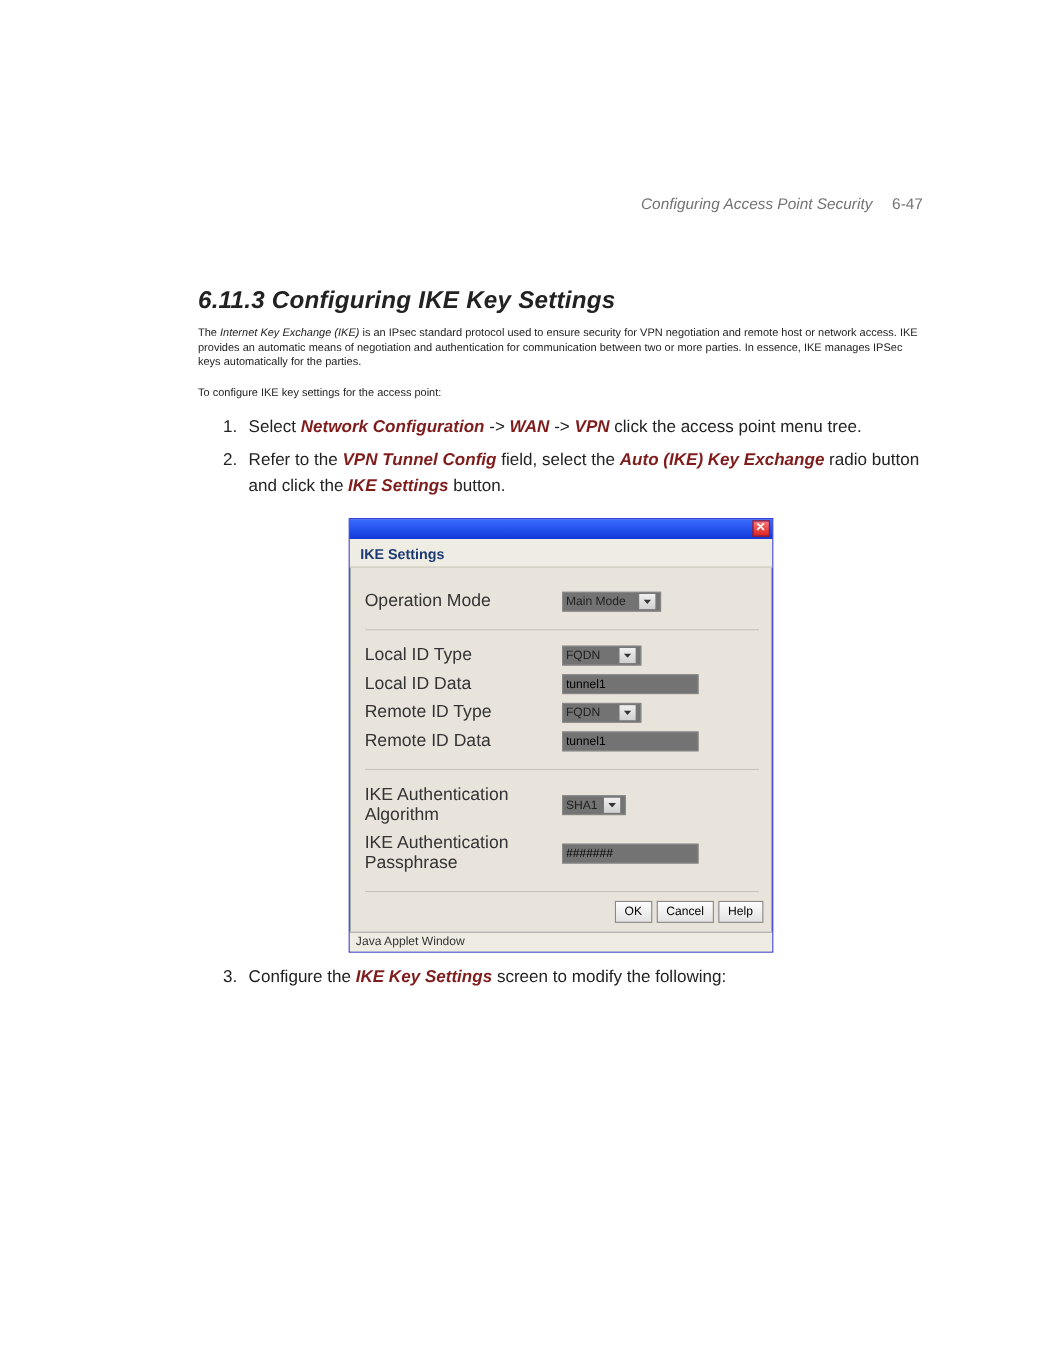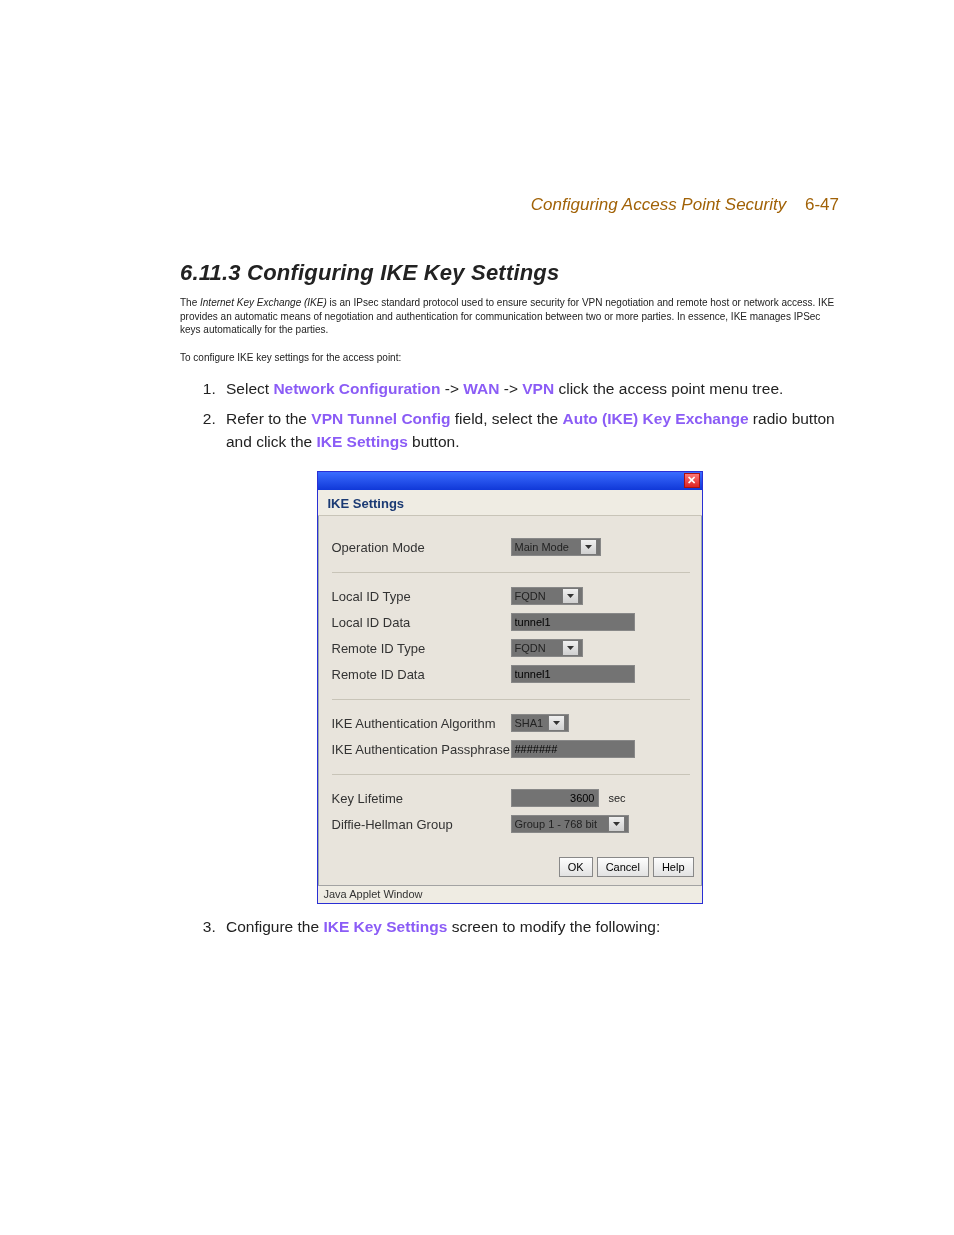--- a/index.html
+++ b/index.html
@@ -12,25 +12,25 @@
   }
   .page {
     width: 954px;
     height: 1235px;
     position: relative;
     box-sizing: border-box;
     padding: 190px 115px 60px 180px;
   }
   .page-header {
     position: absolute;
-    top: 195px;
+    top: 177px;
     right: 115px;
-    font-size: 17px;
+    font-size: 14px;
     font-style: italic;
-    color: #a16207;
+    color: #737373;
   }
   .page-header .num {
     font-style: normal;
     margin-left: 14px;
   }
   h2.section-title {
     font-size: 22px;
     font-weight: bold;
     font-style: italic;
     margin: 70px 0 10px 0;
@@ -43,21 +43,21 @@
     color: #222;
   }
   .em { font-style: italic; }
   ol.steps {
     margin: 6px 0 18px 40px;
     padding: 0;
     font-size: 15.5px;
     line-height: 1.45;
   }
   ol.steps li { margin-bottom: 8px; padding-left: 6px; }
-  .bold-link { font-weight: bold; color: #8b5cf6; }
+  .bold-link { font-weight: bold; color: #7f1d1d; font-style: italic; }
   .dialog-wrap {
     display: flex;
     justify-content: center;
     margin: 16px 0 12px 0;
   }
   .dialog {
     width: 384px;
     border: 1px solid #2a2fd4;
     background: #e8e4dc;
     font-family: Tahoma, Arial, sans-serif;
@@ -98,21 +98,21 @@
     padding: 6px 0 8px 0;
   }
   .dialog .row {
     display: flex;
     align-items: center;
     margin: 8px 0;
   }
   .dialog .row .lbl {
     width: 179px;
     color: #333;
-    font-size: 13px;
+    font-size: 16px;
   }
   .sel, .txt {
     font-family: Tahoma, Arial, sans-serif;
     font-size: 11px;
     border: 1px solid #888;
     background: #737373;
     height: 18px;
     padding: 1px 3px;
     box-sizing: border-box;
   }
@@ -251,38 +251,20 @@
                 </span>
             </div>
           </div>
           <div class="row">
             <div class="lbl">IKE Authentication Passphrase</div>
             <input class="txt" value="#######" style="">
           </div>
         </div>
 
 
-        <div class="group" style="border-bottom:none">
-          <div class="row">
-            <div class="lbl">Key Lifetime</div>
-            <input class="txt right" value="3600" style="">
-            <span class="unit">sec</span>
-          </div>
-          <div class="row">
-            <div class="lbl">Diffie-Hellman Group</div>
-            <div class="sel" style="width:118px">
-              <span>Group 1 - 768 bit</span>
-              <span class="arrowbtn">
-                  <svg width="7" height="4">
-                    <polygon points="0,0 7,0 3.5,4" fill="#333"></polygon>
-                  </svg>
-                </span>
-            </div>
-          </div>
-        </div>
 
       </div>
       <div class="buttons">
         <button class="btn">OK</button>
         <button class="btn">Cancel</button>
         <button class="btn">Help</button>
       </div>
       <div class="statusbar">Java Applet Window</div>
     </div>
   </div>

